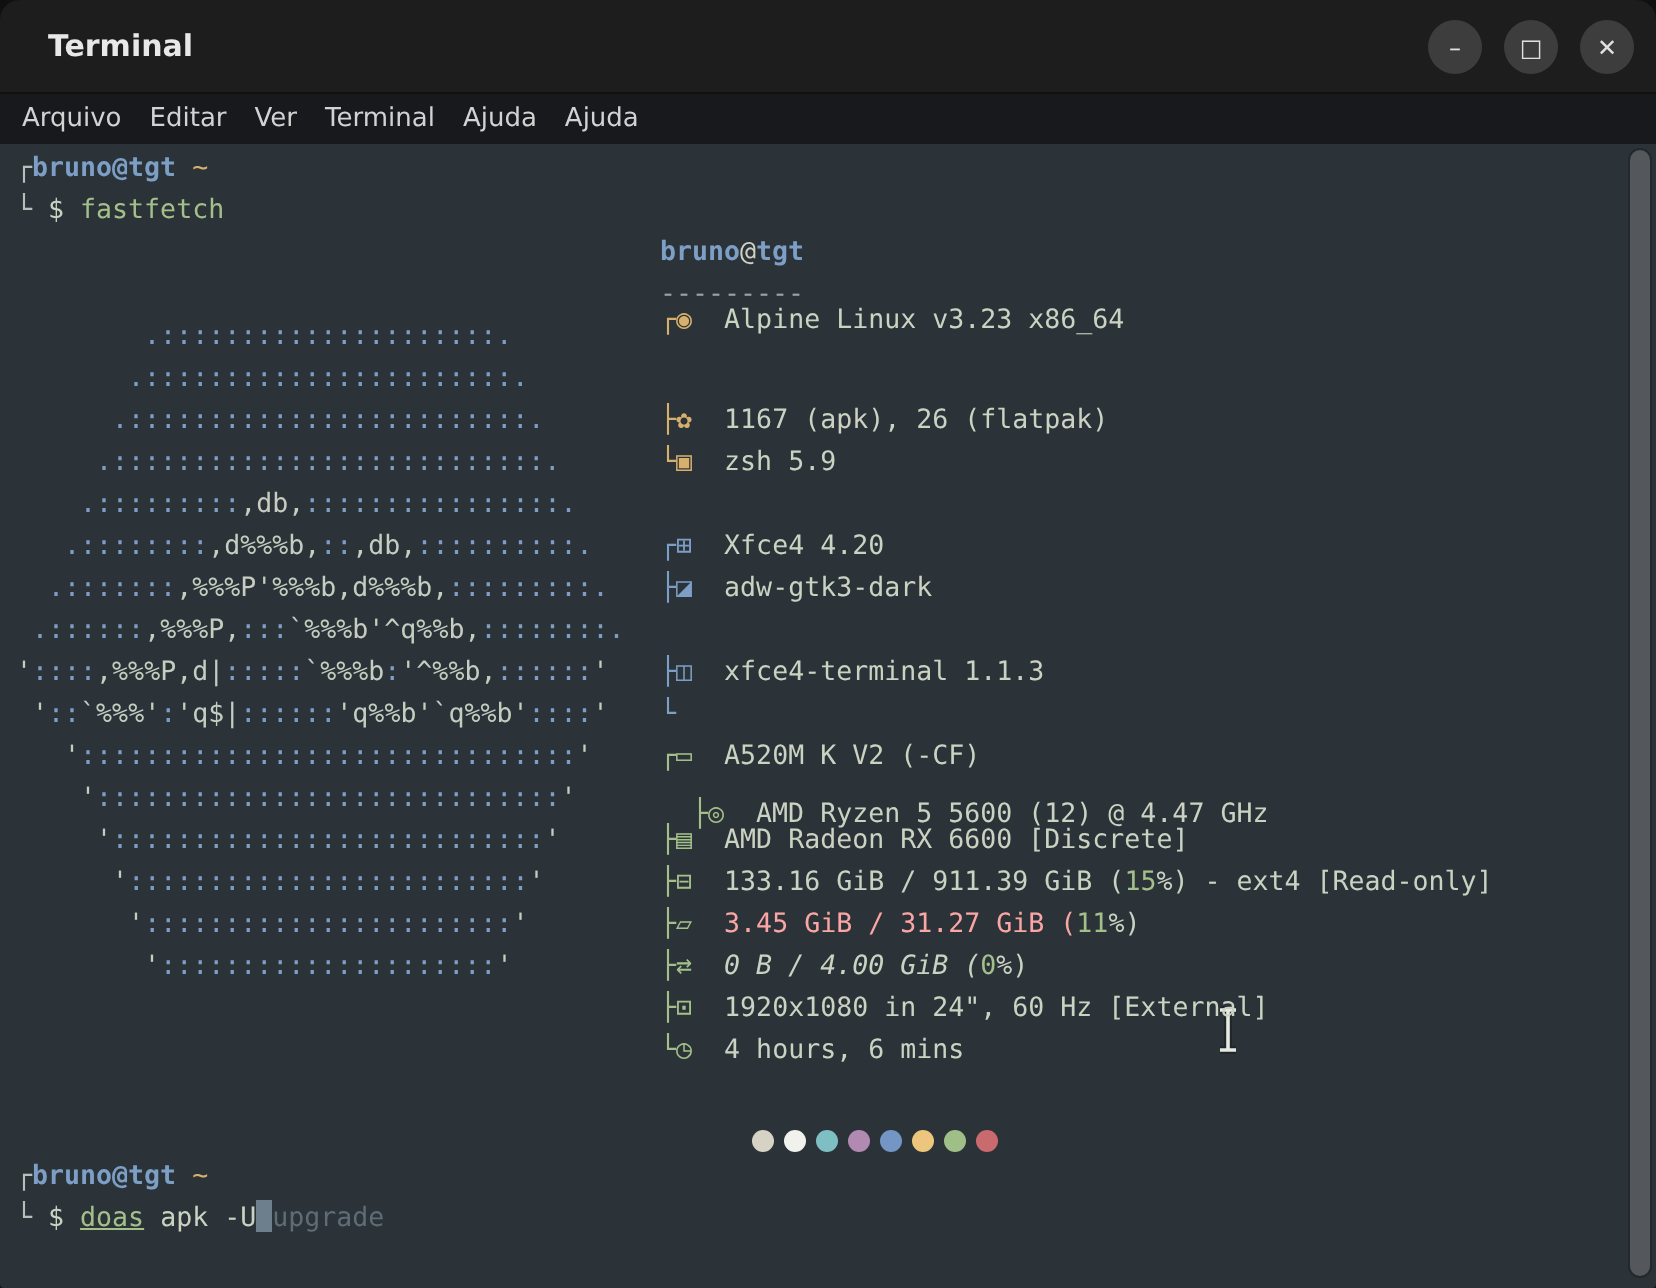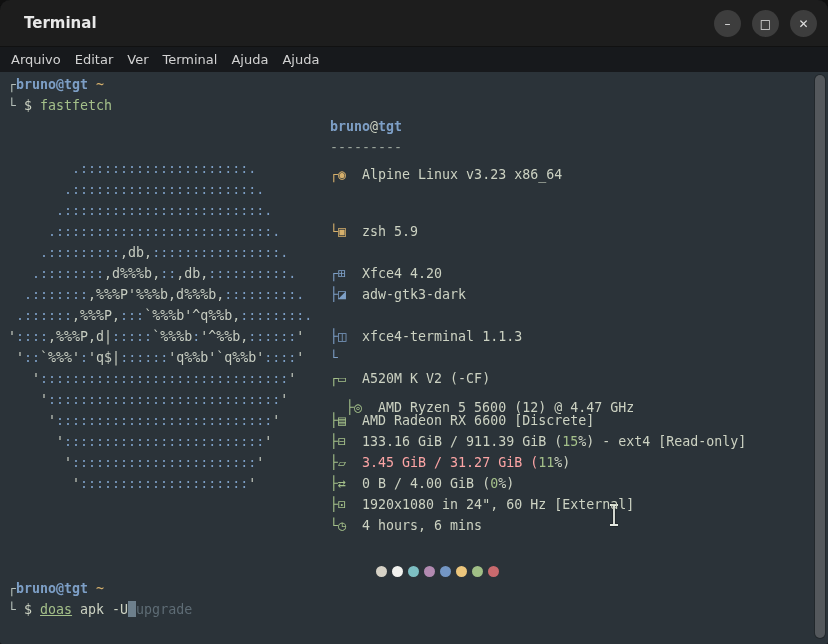--- a/index.html
+++ b/index.html
@@ -79,32 +79,33 @@
       <div class="tline" style="top: 212px; left: 8px; text-align: right;">  <span style="color: rgb(125, 159, 198);">.:::::::</span><span style="color: rgb(198, 204, 192);">,%%%P'%%%b,d%%%b,</span><span style="color: rgb(125, 159, 198);">:::::::::.</span></div>
       <div class="tline" style="top: 233px; left: 8px;"> <span style="color: rgb(125, 159, 198);">.::::::</span><span style="color: rgb(198, 204, 192);">,%%%P,</span><span style="color: rgb(125, 159, 198);">:::</span><span style="color: rgb(198, 204, 192);">`%%%b'^q%%b,</span><span style="color: rgb(125, 159, 198);">::::::::.</span></div>
       <div class="tline" style="top: 254px; left: 8px;"><span style="color: rgb(198, 204, 192);">'</span><span style="color: rgb(125, 159, 198);">::::</span><span style="color: rgb(198, 204, 192);">,%%%P,d|</span><span style="color: rgb(125, 159, 198);">:::::</span><span style="color: rgb(198, 204, 192);">`%%%b</span><span style="color: rgb(125, 159, 198);">:</span><span style="color: rgb(198, 204, 192);">'^%%b,</span><span style="color: rgb(125, 159, 198);">::::::</span><span style="color: rgb(198, 204, 192);">'</span></div>
       <div class="tline" style="top: 275px; left: 8px;"> <span style="color: rgb(198, 204, 192);">'</span><span style="color: rgb(125, 159, 198);">::</span><span style="color: rgb(198, 204, 192);">`%%%'</span><span style="color: rgb(125, 159, 198);">:</span><span style="color: rgb(198, 204, 192);">'q$|</span><span style="color: rgb(125, 159, 198);">::::::</span><span style="color: rgb(198, 204, 192);">'q%%b'`q%%b'</span><span style="color: rgb(125, 159, 198);">::::</span><span style="color: rgb(198, 204, 192);">'</span></div>
       <div class="tline" style="top: 296px; left: 8px;">   <span style="color: rgb(198, 204, 192);">'</span><span style="color: rgb(125, 159, 198);">:::::::::::::::::::::::::::::::</span><span style="color: rgb(198, 204, 192);">'</span></div>
       <div class="tline" style="top: 317px; left: 8px;">    <span style="color: rgb(198, 204, 192);">'</span><span style="color: rgb(125, 159, 198);">:::::::::::::::::::::::::::::</span><span style="color: rgb(198, 204, 192);">'</span></div>
       <div class="tline" style="top: 338px; left: 8px;">     <span style="color: rgb(198, 204, 192);">'</span><span style="color: rgb(125, 159, 198);">:::::::::::::::::::::::::::</span><span style="color: rgb(198, 204, 192);">'</span></div>
       <div class="tline" style="top: 359px; left: 8px;">      <span style="color: rgb(198, 204, 192);">'</span><span style="color: rgb(125, 159, 198);">:::::::::::::::::::::::::</span><span style="color: rgb(198, 204, 192);">'</span></div>
       <div class="tline" style="top: 380px; left: 8px;">       <span style="color: rgb(198, 204, 192);">'</span><span style="color: rgb(125, 159, 198);">:::::::::::::::::::::::</span><span style="color: rgb(198, 204, 192);">'</span></div>
       <div class="tline" style="top: 401px; left: 8px;">        <span style="color: rgb(198, 204, 192);">'</span><span style="color: rgb(125, 159, 198);">:::::::::::::::::::::</span><span style="color: rgb(198, 204, 192);">'</span></div>
-      <div class="tline" style="top: 92px; left: 330px;"><span style="color: rgb(214, 176, 108);">┌</span><span style="color: rgb(214, 176, 108);">◉</span>  <span style="color: rgb(204, 210, 194);">Alpine Linux v3.23 x86_64</span></div>
+      <div class="tline" style="top: 78px; left: 330px;"><span style="color: rgb(214, 176, 108);">┌</span><span style="color: rgb(214, 176, 108);">◉</span>  <span style="color: rgb(204, 210, 194);">Alpine Linux v3.23 x86_64</span></div>
+      <div class="tline" style="top: 128px; left: 330px;"><span style="color: rgb(214, 176, 108);">├</span><span style="color: rgb(214, 176, 108);">✿</span>  <span style="color: rgb(204, 210, 194);">1167 (apk), 26 (flatpak)</span></div>
       <div class="tline" style="top: 149px; left: 330px;"><span style="color: rgb(214, 176, 108);">└</span><span style="color: rgb(214, 176, 108);">▣</span>  <span style="color: rgb(204, 210, 194);">zsh 5.9</span></div>
       <div class="tline" style="top: 191px; left: 330px;"><span style="color: rgb(125, 159, 198);">┌</span><span style="color: rgb(125, 159, 198);">⊞</span>  <span style="color: rgb(204, 210, 194);">Xfce4 4.20</span></div>
       <div class="tline" style="top: 212px; left: 330px;"><span style="color: rgb(125, 159, 198);">├</span><span style="color: rgb(125, 159, 198);">◪</span>  <span style="color: rgb(204, 210, 194);">adw-gtk3-dark</span></div>
       <div class="tline" style="top: 254px; left: 330px;"><span style="color: rgb(125, 159, 198);">├</span><span style="color: rgb(125, 159, 198);">◫</span>  <span style="color: rgb(204, 210, 194);">xfce4-terminal 1.1.3</span></div>
       <div class="tline" style="top: 275px; left: 330px;"><span style="color: rgb(125, 159, 198);">└</span></div>
       <div class="tline" style="top: 296px; left: 330px;"><span style="color: rgb(164, 192, 138);">┌</span><span style="color: rgb(164, 192, 138);">▭</span>  <span style="color: rgb(204, 210, 194);">A520M K V2 (-CF)</span></div>
       <div class="tline" style="top: 325px; left: 330px; margin-left: 16px;"><span style="color: rgb(164, 192, 138);">├</span><span style="color: rgb(164, 192, 138);">◎</span>  <span style="color: rgb(204, 210, 194);">AMD Ryzen 5 5600 (12) @ 4.47 GHz</span></div>
       <div class="tline" style="top: 338px; left: 330px;"><span style="color: rgb(164, 192, 138);">├</span><span style="color: rgb(164, 192, 138);">▤</span>  <span style="color: rgb(204, 210, 194);">AMD Radeon RX 6600 [Discrete]</span></div>
       <div class="tline" style="top: 359px; left: 330px;"><span style="color: rgb(164, 192, 138);">├</span><span style="color: rgb(164, 192, 138);">⊟</span>  <span style="color: rgb(204, 210, 194);">133.16 GiB / 911.39 GiB (</span><span style="color: rgb(164, 192, 138);">15</span><span style="color: rgb(204, 210, 194);">%) - ext4 [Read-only]</span></div>
       <div class="tline" style="top: 380px; left: 330px;"><span style="color: rgb(164, 192, 138);">├</span><span style="color: rgb(164, 192, 138);">▱</span>  <span style="color: #fca5a5;">3.45 GiB / 31.27 GiB (</span><span style="color: rgb(164, 192, 138);">11</span><span style="color: rgb(204, 210, 194);">%)</span></div>
-      <div class="tline" style="top: 401px; left: 330px;"><span style="color: rgb(164, 192, 138);">├</span><span style="color: rgb(164, 192, 138);">⇄</span>  <span style="color: rgb(204, 210, 194);">0 B / 4.00 GiB (</span><span style="color: rgb(164, 192, 138);">0</span><span style="color: rgb(204, 210, 194);">%)</span></div>
+      <div class="tline" style="top: 401px; left: 330px;"><span style="color: rgb(164, 192, 138);">├</span><span style="color: rgb(164, 192, 138);">⇄</span>  <span style="color: rgb(204, 210, 194); font-style: italic;">0 B / 4.00 GiB (</span><span style="color: rgb(164, 192, 138);">0</span><span style="color: rgb(204, 210, 194);">%)</span></div>
       <div class="tline" style="top: 422px; left: 330px;"><span style="color: rgb(164, 192, 138);">├</span><span style="color: rgb(164, 192, 138);">⊡</span>  <span style="color: rgb(204, 210, 194);">1920x1080 in 24", 60 Hz [External]</span></div>
       <div class="tline" style="top: 443px; left: 330px;"><span style="color: rgb(164, 192, 138);">└</span><span style="color: rgb(164, 192, 138);">◷</span>  <span style="color: rgb(204, 210, 194);">4 hours, 6 mins</span></div>
       <div class="dots" style="left: 376px; top: 490px;"><span class="dot" style="background: rgb(214, 210, 198);"></span><span class="dot" style="background: rgb(241, 241, 238);"></span><span class="dot" style="background: rgb(125, 191, 195);"></span><span class="dot" style="background: rgb(178, 138, 177);"></span><span class="dot" style="background: rgb(115, 150, 196);"></span><span class="dot" style="background: rgb(236, 198, 124);"></span><span class="dot" style="background: rgb(160, 191, 134);"></span><span class="dot" style="background: rgb(201, 106, 110);"></span></div>
       <div class="tline" style="top: 506px; left: 8px;"><span style="color: rgb(182, 192, 186);">┌</span><span style="color: rgb(125, 159, 198); font-weight: bold;">bruno@tgt</span><span style="color: rgb(214, 176, 108);"> ~</span></div>
       <div class="tline" style="top: 527px; left: 8px;"><span style="color: rgb(182, 192, 186);">└ </span><span style="color: rgb(204, 210, 194);">$ </span><span style="color: rgb(164, 192, 138); text-decoration: underline;">doas</span><span style="color: rgb(204, 210, 194);"> apk -U</span><span class="cursor-block"></span><span style="color: rgb(94, 108, 117);">upgrade</span></div>
     </div>
 
 </div>
 
 </body></html>

